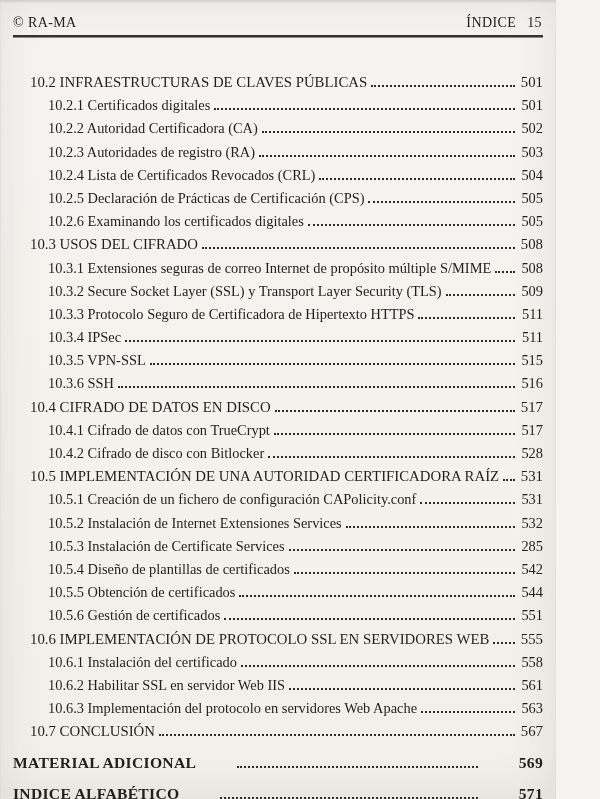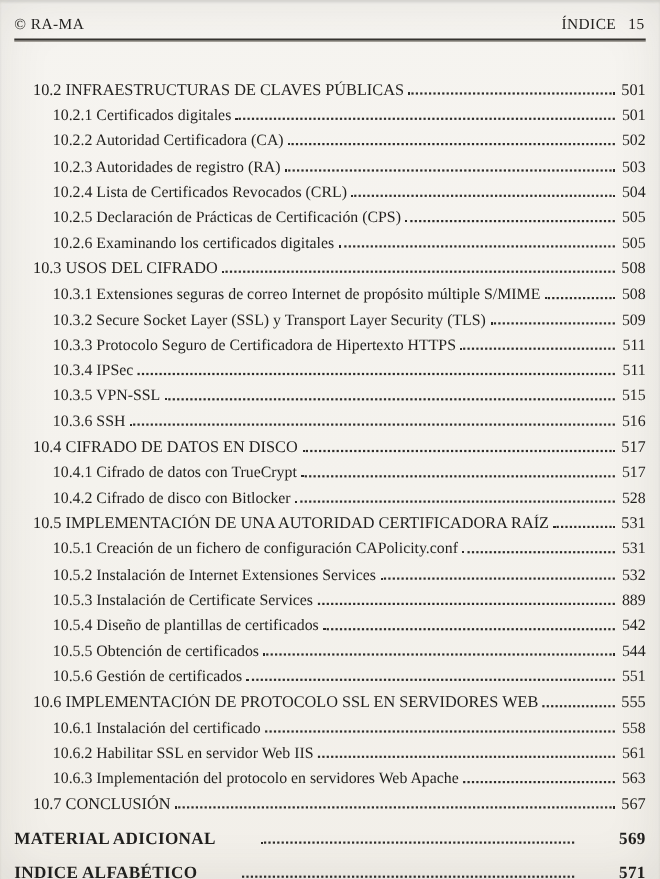--- a/index.html
+++ b/index.html
@@ -8,21 +8,21 @@
     width: 600px;
     height: 799px;
     font-family: "Liberation Serif", "DejaVu Serif", serif;
     background: #f5f3ef;
     color: #1e1d1b;
     overflow: hidden;
   }
 
   .page {
     position: relative;
-    width: 600px;
+    width: 556px;
     height: 799px;
     background: linear-gradient(180deg, #f6f4f0 0%, #f4f2ed 55%, #f2efe9 100%);
     box-shadow: inset 0 0 46px rgba(60,55,45,0.10), inset 0 2px 2px rgba(40,40,40,0.12);
     padding: 13px 13px 12px 13px;
   }
 
   
   .running-header {
     display: flex;
     justify-content: space-between;
@@ -219,21 +219,21 @@
 
   <div class="toc-row level-2">
     <span class="toc-label">10.5.2 Instalación de Internet Extensiones Services</span>
     <span class="toc-leader"></span>
     <span class="toc-page">532</span>
   </div>
 
   <div class="toc-row level-2">
     <span class="toc-label">10.5.3 Instalación de Certificate Services</span>
     <span class="toc-leader"></span>
-    <span class="toc-page">889</span>
+    <span class="toc-page">285</span>
   </div>
 
   <div class="toc-row level-2">
     <span class="toc-label">10.5.4 Diseño de plantillas de certificados</span>
     <span class="toc-leader"></span>
     <span class="toc-page">542</span>
   </div>
 
   <div class="toc-row level-2">
     <span class="toc-label">10.5.5 Obtención de certificados</span>

